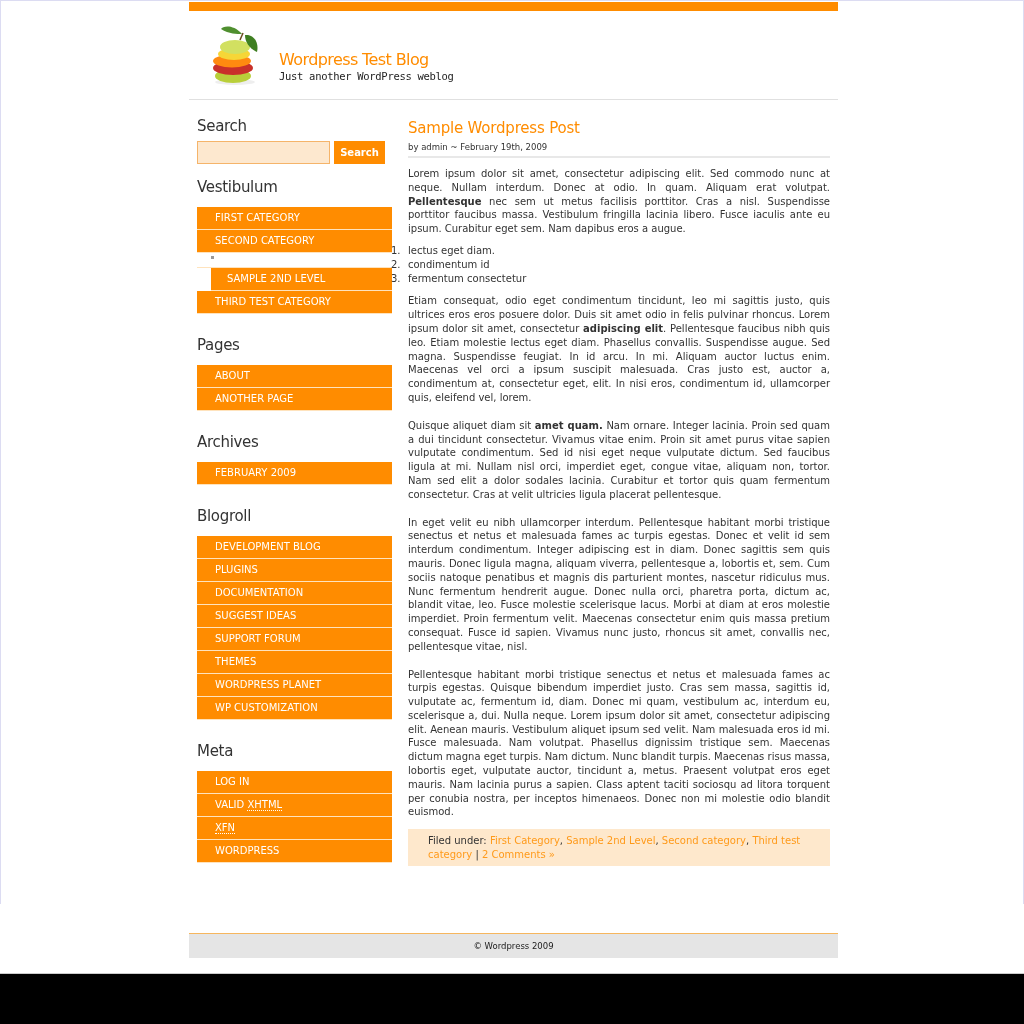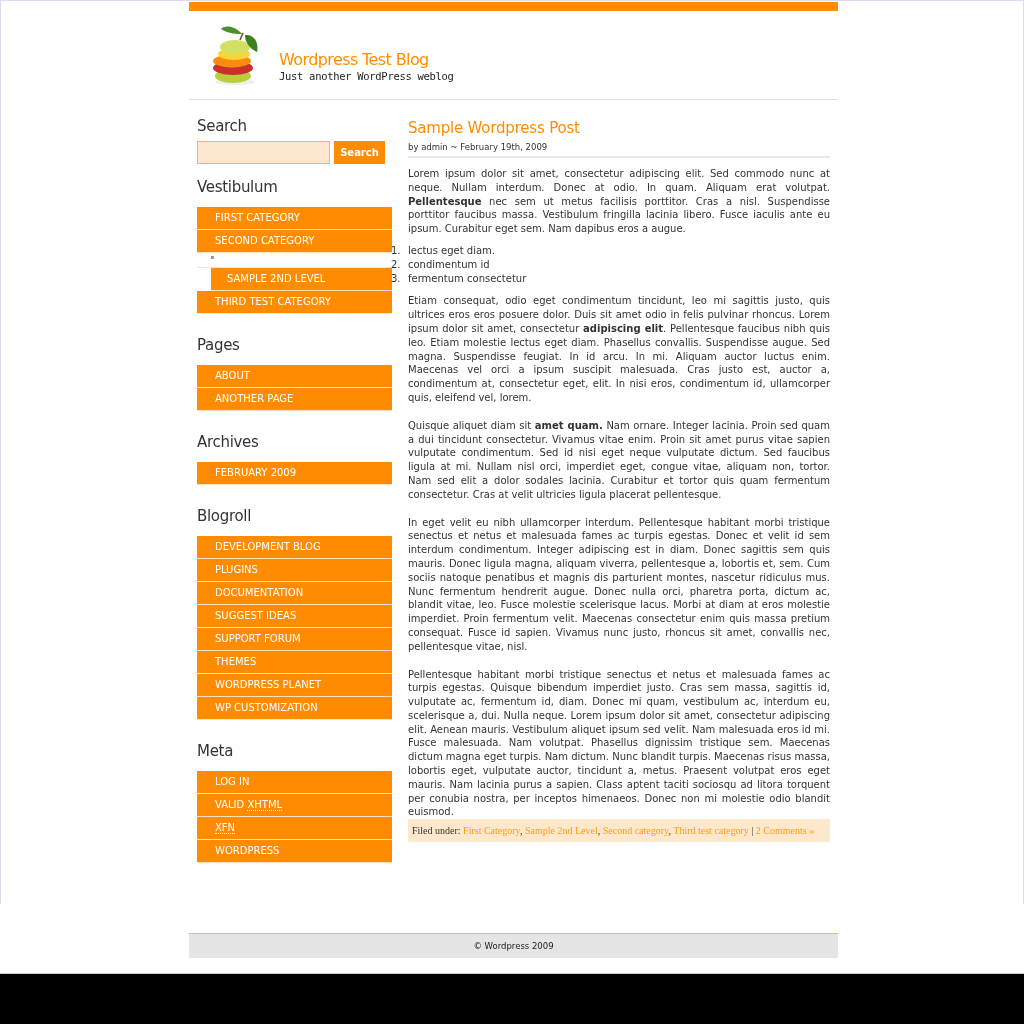--- a/index.html
+++ b/index.html
@@ -28,21 +28,21 @@
   .abbr { border-bottom: 1px dotted #fff; margin-top: 27px; }
 
   .content { position: absolute; left: 219px; top: 118px; width: 422px; }
   .post-title { font-size: 15px; color: #ff8c00; font-weight: normal; letter-spacing: -0.2px; }
   .post-meta { font-size: 8.5px; color: #333; margin-top: 5px; padding-bottom: 4px; border-bottom: 2px solid #e8e8e8; }
   .post-body p { font-size: 10px; line-height: 13.8px; text-align: justify; color: #333; margin-top: 10px; }
   .post-body ol { font-size: 10px; line-height: 13.8px; margin: 8px 0 0 0; list-style: none; }
   .post-body ol li { position: relative; }
   .post-body ol li .num { position: absolute; left: -17px; }
   .post-body p.first { margin-top: 9px; }
-  .post-footer { background: #fee8cc; font-size: 10px; line-height: 14px; padding: 5px 4px 4px 4px; color: #333; font-family: Liberation Serif, serif; }
+  .post-footer { margin-top: 10px; background: #fee8cc; font-size: 10px; line-height: 14px; padding: 5px 4px 4px 20px; color: #333; }
   .post-footer a { color: #ff9a1a; text-decoration: none; }
 
   .footer { position: absolute; left: 0; top: 932px; width: 649px; height: 25px; background: #e5e5e5; border-top: 1px solid #f6b65e; text-align: center; font-size: 8.5px; line-height: 25px; color: #222; }
 </style>
 </head>
 <body>
 
 <div class="frame">
   <div class="wrap">
     <div class="topbar"></div>

